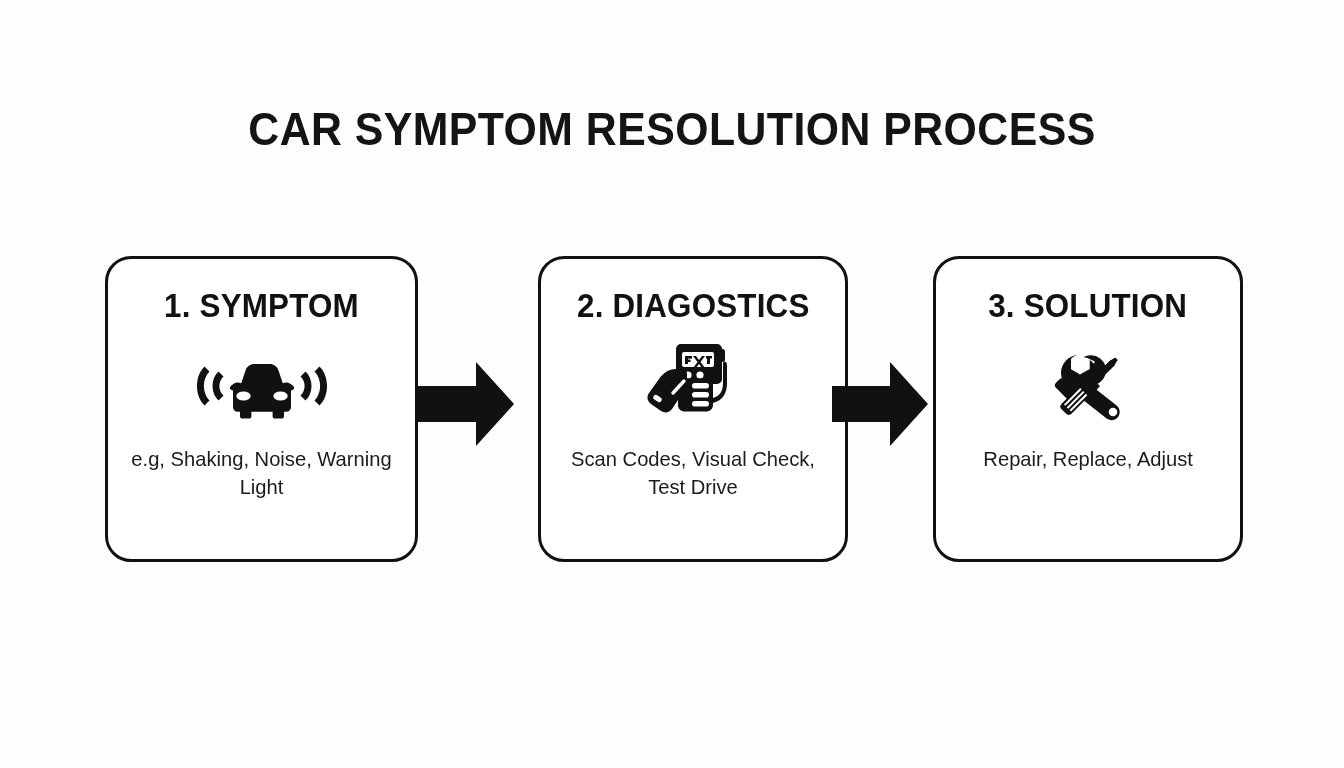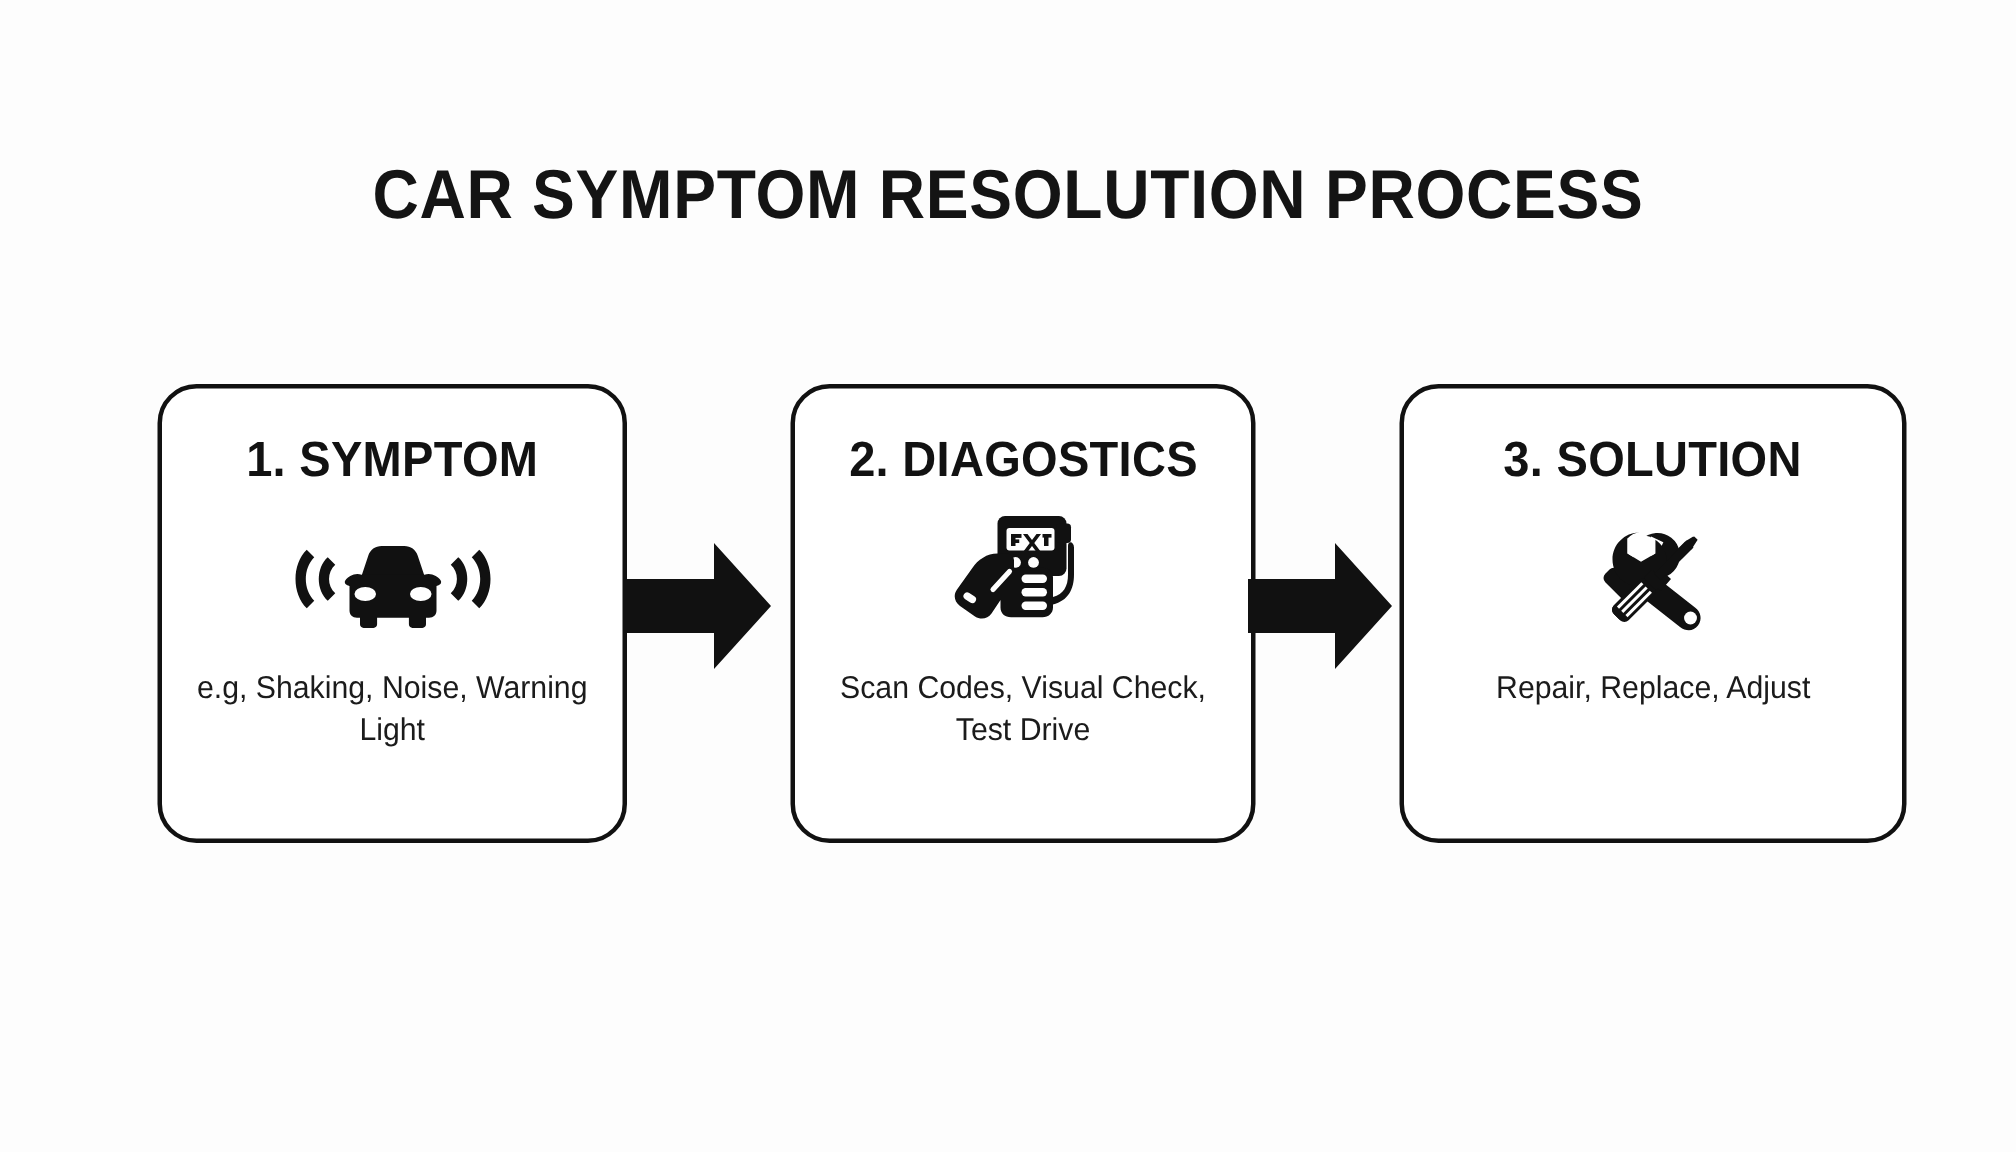--- a/index.html
+++ b/index.html
@@ -62,22 +62,22 @@
     height: 306px;
     box-sizing: border-box;
     background: #ffffff;
     border: 3px solid #111111;
     border-radius: 26px;
     display: flex;
     flex-direction: column;
     align-items: center;
   }
   .step-1 { left: 105px; }
-  .step-2 { left: 527px; width: 310px; }
-  .step-3 { left: 933px; width: 338px; }
+  .step-2 { left: 538px; width: 310px; }
+  .step-3 { left: 933px; width: 310px; }
 
   .step-heading {
     margin-top: 28px;
     font-family: "Liberation Sans Narrow", "Liberation Sans", sans-serif;
     font-size: 33px;
     font-weight: 700;
     letter-spacing: 0.2px;
     color: #121212;
     text-transform: uppercase;
     white-space: nowrap;

